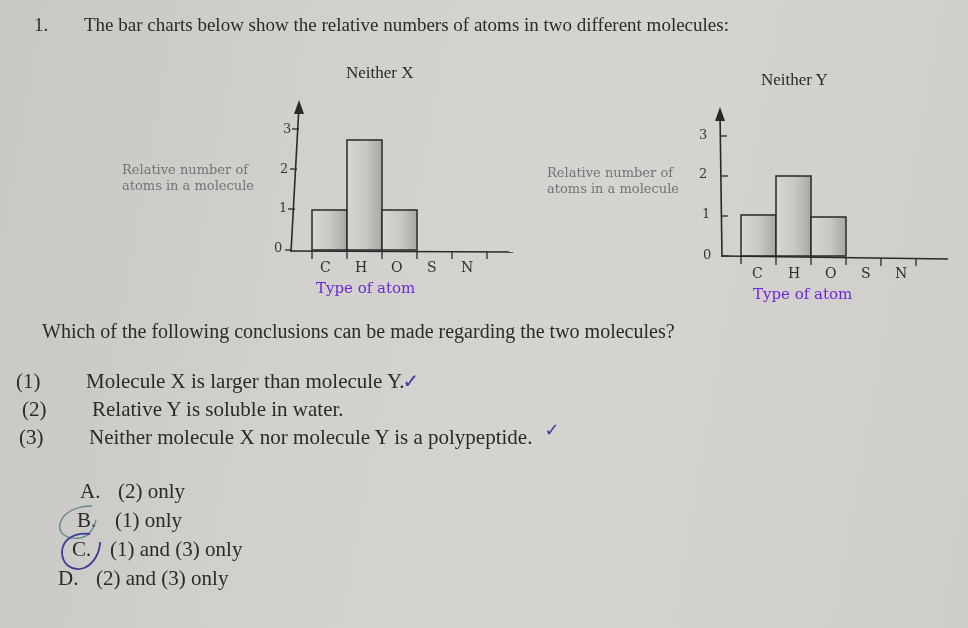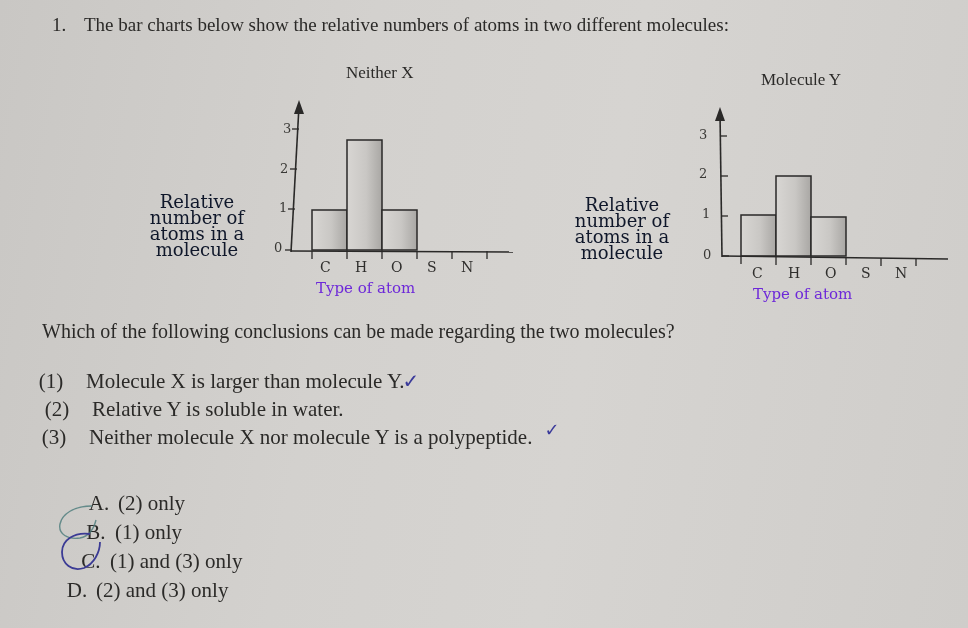--- a/index.html
+++ b/index.html
@@ -1,31 +1,31 @@
 <!DOCTYPE html>
 <html><head>
 <meta charset="utf-8">
 <style>
   html,body{margin:0;padding:0;}
   body{width:968px;height:628px;overflow:hidden;position:relative;
     background:linear-gradient(100deg,#c9c7c4 0%,#d3d1ce 35%,#d6d4d1 60%,#cfcdca 100%);
     font-family:"Liberation Serif","DejaVu Serif",serif;color:#2b2a28;}
-  .abs{position:absolute;white-space:nowrap;text-align:center;}
+  .abs{position:absolute;white-space:nowrap;}
   .q-head{left:34px;top:14px;font-size:19px;}
   .q-head .num{display:inline-block;width:50px;}
   .chart-title{font-size:17px;}
-  .ylabel{font-family:"DejaVu Serif",serif;font-size:18px;line-height:16px;color:#0f172a;white-space:normal;margin-top:32px;}
+  .ylabel{font-family:"DejaVu Serif",serif;font-size:13px;line-height:16px;color:#737373;white-space:normal;}
   .tick{font-family:"DejaVu Serif",serif;font-size:13px;color:#3a3936;}
   .xcat{font-family:"DejaVu Serif",serif;font-size:14px;color:#2f2e2c;}
   .xtitle{font-family:"DejaVu Serif",serif;font-size:15px;color:#6d28d9;}
   svg{position:absolute;overflow:visible;}
   .prompt{left:42px;top:320px;font-size:20px;}
   .stmt{font-size:21px;}
   .stmt .n{display:inline-block;}
-  .opt{font-size:21px;margin-top:12px;}
+  .opt{font-size:21px;}
   .check{color:#3a3a9a;font-family:"DejaVu Sans",sans-serif;}
 </style>
 </head>
 <body>
 
 <div class="abs q-head">
   <span class="num">1.</span><span>The bar charts below show the relative numbers of atoms in two different molecules:</span>
 </div>
 
 <div class="abs chart-title" style="left:346px;top:63px;">Neither X</div>
@@ -65,21 +65,21 @@
   <line x1="167" y1="153" x2="167" y2="161" stroke="#2a2928" stroke-width="1.3"></line>
   <line x1="202" y1="153" x2="202" y2="161" stroke="#2a2928" stroke-width="1.3"></line>
 </svg>
 <div class="abs xcat" style="left:320px;top:259px;">C</div>
 <div class="abs xcat" style="left:355px;top:259px;">H</div>
 <div class="abs xcat" style="left:391px;top:259px;">O</div>
 <div class="abs xcat" style="left:427px;top:259px;">S</div>
 <div class="abs xcat" style="left:461px;top:259px;">N</div>
 <div class="abs xtitle" style="left:316px;top:279px;">Type of atom</div>
 
-<div class="abs chart-title" style="left:761px;top:70px;">Molecule Y</div>
+<div class="abs chart-title" style="left:761px;top:70px;">Neither Y</div>
 <div class="abs ylabel" style="left:547px;top:165px;width:150px;font-family:'DejaVu Serif',serif;">Relative number of atoms in a molecule</div>
 <div class="abs tick" style="left:699px;top:127px;">3</div>
 <div class="abs tick" style="left:699px;top:166px;">2</div>
 <div class="abs tick" style="left:702px;top:206px;">1</div>
 <div class="abs tick" style="left:703px;top:247px;">0</div>
 
 <svg width="240" height="170" style="left:708px;top:105px;">
 
   <line x1="14" y1="152" x2="12" y2="8" stroke="#2a2928" stroke-width="1.6"></line>
   <polygon points="12,2 7,16 17,16" fill="#2a2928"></polygon>

